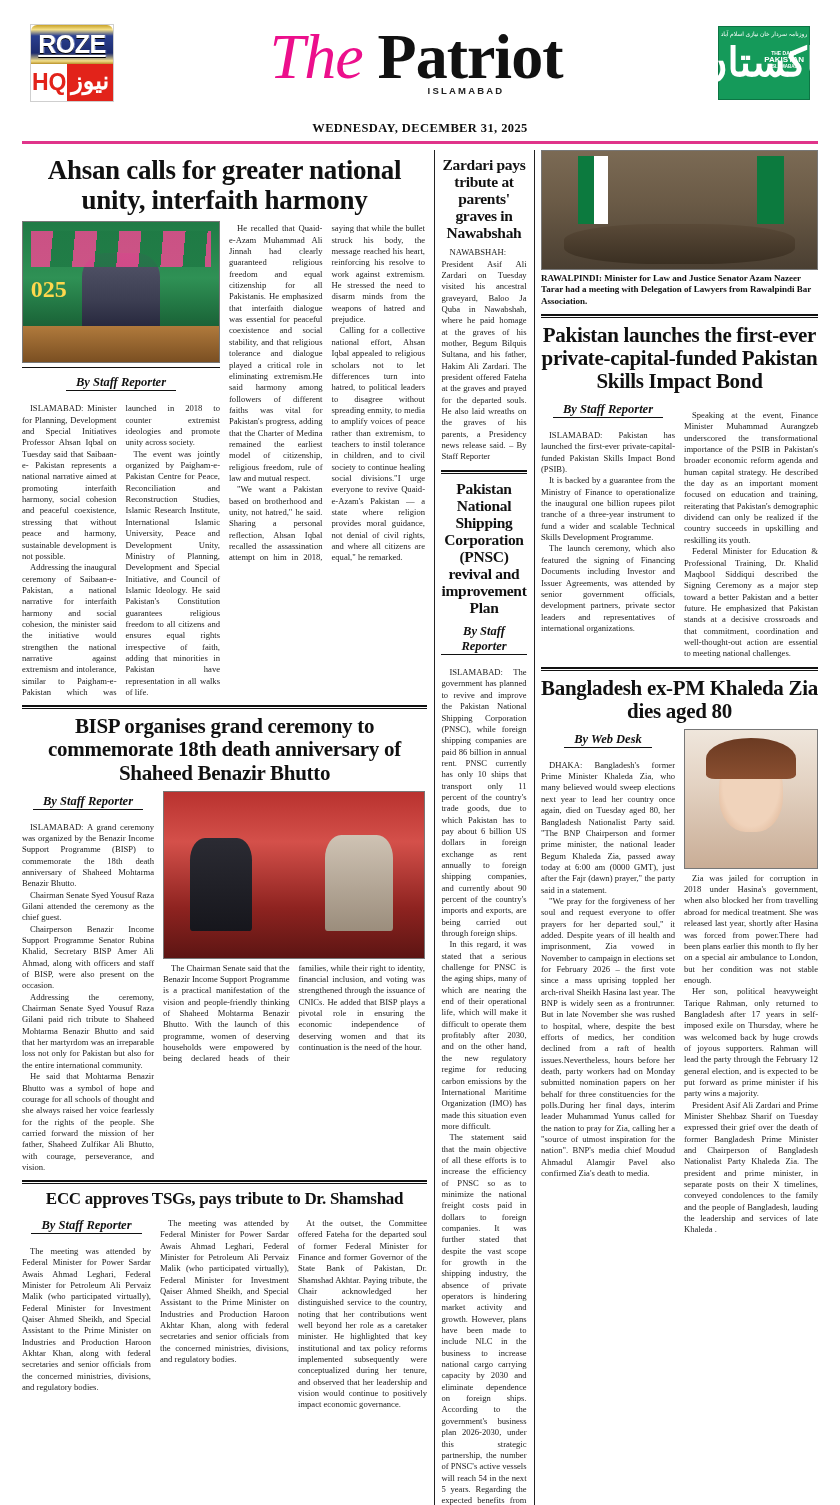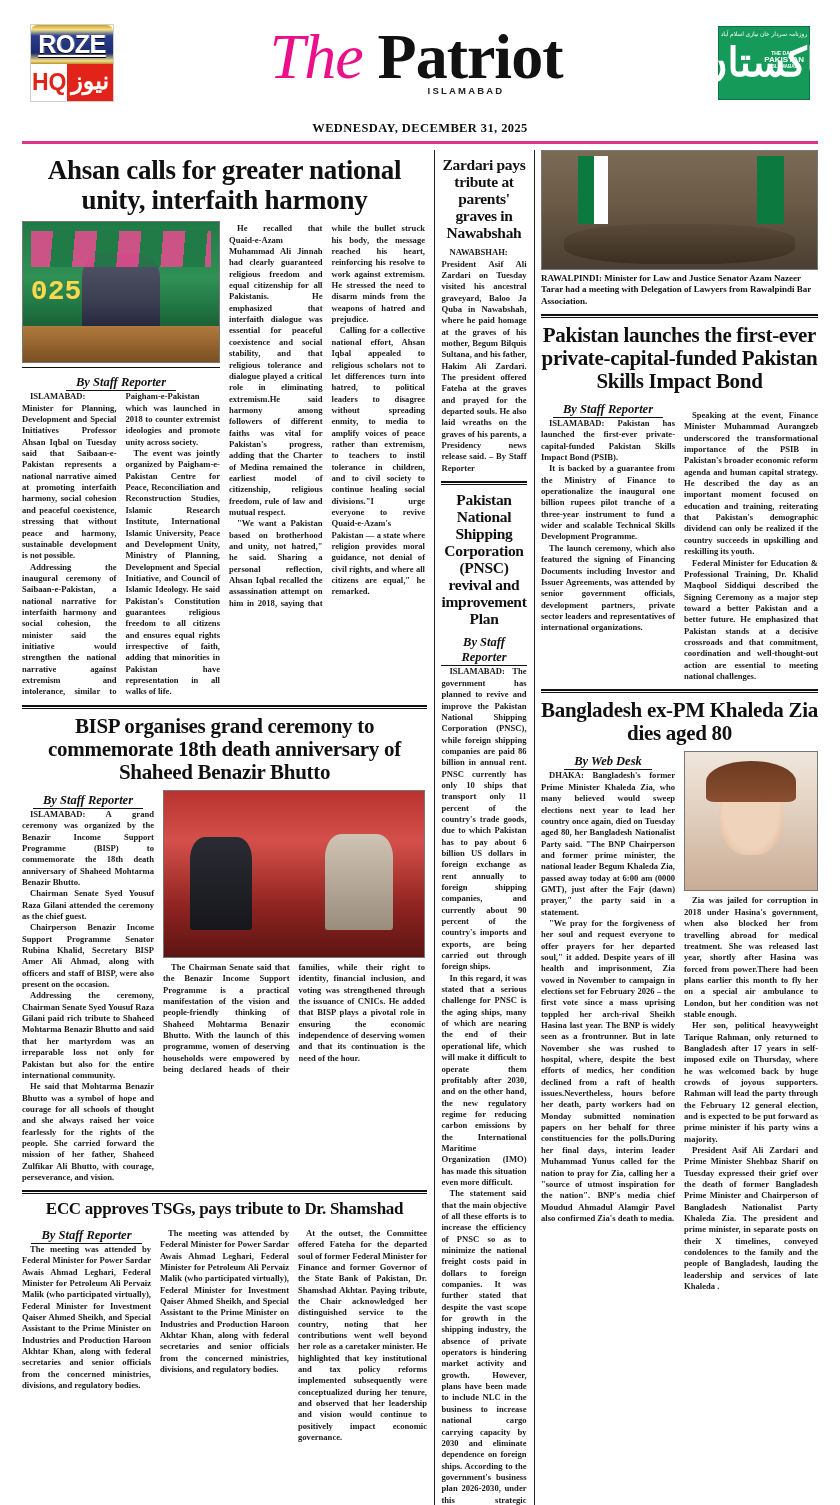--- a/index.html
+++ b/index.html
@@ -100,30 +100,29 @@
   }
   .hl-xl { font-size:27px; }
   .hl-lg { font-size:21px; }
   .hl-md { font-size:17px; }
   .hl-sm { font-size:15.5px; }
   .byline-wrap { text-align:center; }
   .byline2 {
     text-align:center;
     font-weight:700; font-style:italic; font-size:12.5px;
     display:inline-block; padding:1px 10px 0 10px;
-    border-bottom:1.5px solid #111; margin:1px 0 0 0;
+    border-bottom:1.5px solid #111; margin:1px 0 12px 0;
   }
 
   p.body {
     font-family:"Liberation Serif", "DejaVu Serif", serif;
     font-size: 8.6px; line-height: 1.32;
     text-align: justify; margin: 0 0 0 0; text-indent: 8px;
     hyphens:auto; -webkit-hyphens:auto;
     color:#1a1a1a;
-    font-weight:bold;
   }
   .cols2 { column-count:2; column-gap:9px; }
   .hr-thin  { border:0; border-top:1px solid #111; margin:4px 0 4px 0; }
   .hr-dbl {
     border:0; height:4px; margin:7px 0 5px 0;
     border-top:2.2px solid #111; border-bottom:1px solid #111;
   }
 
   .photo { width:100%; display:block; border:1px solid #777; }
   .cap {
@@ -148,21 +147,21 @@
     content:""; position:absolute; left:0; bottom:0; width:100%; height:26%;
     background:linear-gradient(180deg,#b07a3c 0%,#7a4f22 100%);
   }
   .ph-ahsan .pink-banner{
     position:absolute; left:4%; top:6%; width:92%; height:26%;
     background:repeating-linear-gradient(95deg,#e84a8f 0 22px,#1f7a45 22px 44px);
     opacity:.85;
   }
   .ph-ahsan .num {
     position:absolute; left:4%; top:38%; color:#ffd84d; font-weight:900;
-    font-size:28px; font-family:Liberation Mono, monospace;
+    font-size:24px; font-family:Liberation Serif, serif;
   }
   .ph-law {
     height:120px;
     background:
       linear-gradient(180deg,#7b6a54 0%,#6a5a46 45%,#4a3f32 100%);
     position:relative; overflow:hidden;
   }
   .ph-law::before{
     content:""; position:absolute; left:13%; top:4%; width:11%; height:58%;
     background:linear-gradient(90deg,#0c7a3e 0 55%,#ffffff 55% 100%);

